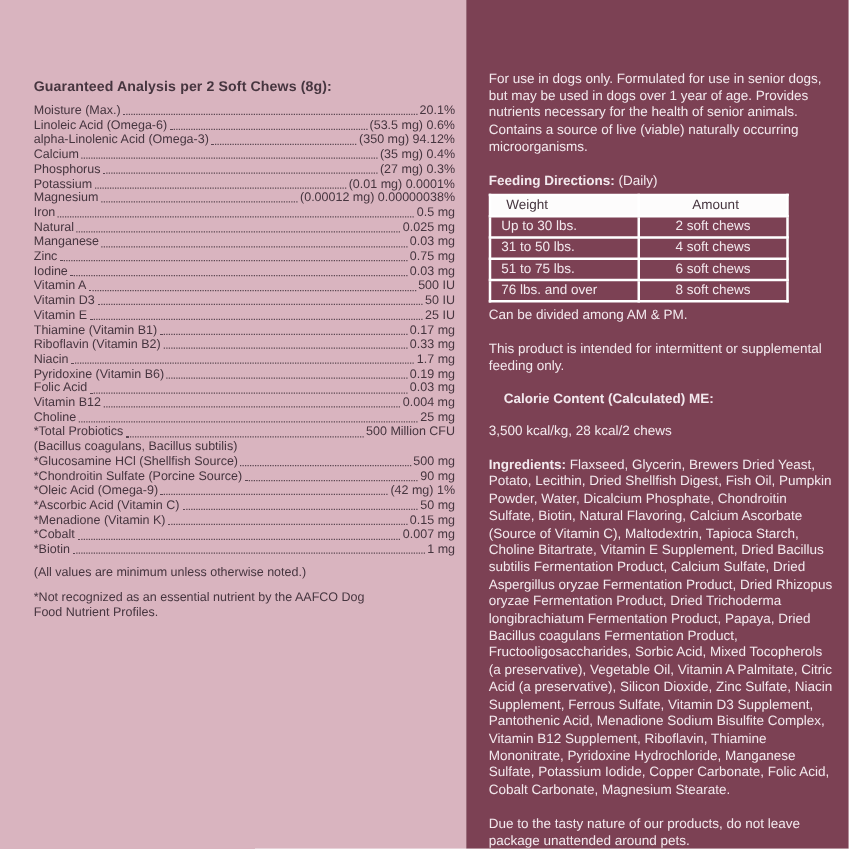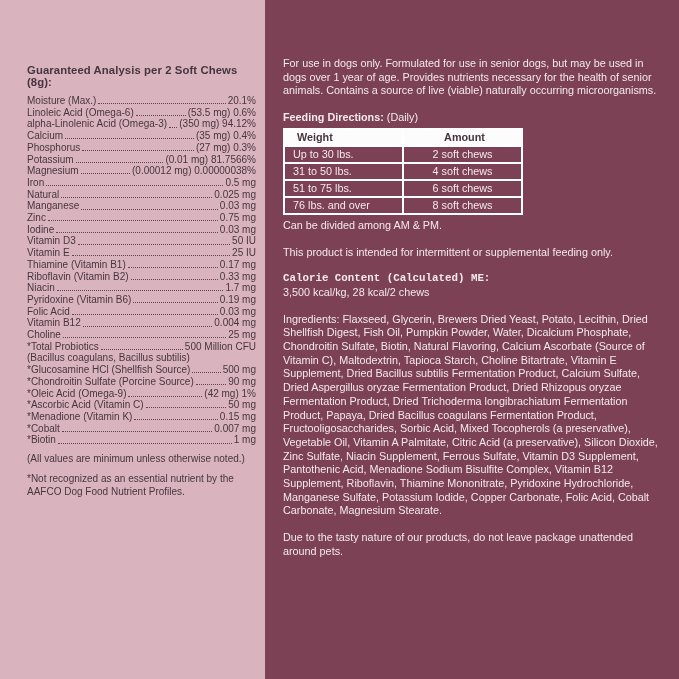--- a/index.html
+++ b/index.html
@@ -3,21 +3,21 @@
 <meta charset="utf-8">
 <style>
   html,body{margin:0;padding:0;background:#fff;}
   .page{
     width:679px;height:679px;display:flex;overflow:hidden;
     font-family:"Liberation Sans",sans-serif;
     -webkit-font-smoothing:antialiased;
   }
   
   .left-panel{
-    width:265px;box-sizing:border-box;flex:none;
+    width:373px;box-sizing:border-box;flex:none;
     background:var(--left-bg,#d9b4bf);
     color:var(--left-text,#46353f);
     padding:64px 9px 0 27px;
   }
   .ga-heading{
     font-size:11.3px;font-weight:bold;margin:0 0 7px 0;letter-spacing:.1px;
   }
   .ga-row{display:flex;align-items:center;font-size:10px;line-height:11.7px;}
   .ga-label{white-space:nowrap;}
   .ga-dots{
@@ -41,27 +41,27 @@
   .feeding-heading b{font-weight:bold;}
   .feeding-table{
     border-collapse:collapse;width:240px;table-layout:fixed;
   }
   .feeding-table th,.feeding-table td{
     border:2px solid var(--table-border,#ffffff);
     padding:1px 8px;font-size:10.8px;line-height:13px;
   }
   .feeding-table th{
     background:var(--table-header-bg,#fdfcfc);
-    color:var(--left-text,#46353f);font-weight:bold;text-align:left;padding-left:12px;
+    color:var(--left-text,#46353f);font-weight:normal;text-align:left;padding-left:12px;
   }
   .feeding-table th.amount,.feeding-table td.amount{text-align:center;}
   .divide-note{margin:4px 0 13px 0;}
-  .calorie-heading{font-weight:bold;margin:0;font-family:Liberation Mono, monospace;}
+  .calorie-heading{font-weight:bold;margin:12px;}
   .calorie-value{margin:0 0 13px 0;}
-  .ingredients b{font-weight:normal;}
+  .ingredients b{font-weight:bold;}
 </style>
 </head>
 <body>
 
 <div class="page">
 
   <section class="left-panel">
     <h2 class="ga-heading">Guaranteed Analysis per 2 Soft Chews (8g):</h2>
     <div class="ga-list">
         <div class="ga-row">
@@ -85,21 +85,21 @@
           <span class="ga-value">(35 mg) 0.4%</span>
         </div>
         <div class="ga-row">
           <span class="ga-label">Phosphorus</span>
           <span class="ga-dots"></span>
           <span class="ga-value">(27 mg) 0.3%</span>
         </div>
         <div class="ga-row">
           <span class="ga-label">Potassium</span>
           <span class="ga-dots"></span>
-          <span class="ga-value">(0.01 mg) 81.7566%</span>
+          <span class="ga-value">(0.01 mg) 0.0001%</span>
         </div>
         <div class="ga-row">
           <span class="ga-label">Magnesium</span>
           <span class="ga-dots"></span>
           <span class="ga-value">(0.00012 mg) 0.00000038%</span>
         </div>
         <div class="ga-row">
           <span class="ga-label">Iron</span>
           <span class="ga-dots"></span>
           <span class="ga-value">0.5 mg</span>
@@ -116,20 +116,25 @@
         </div>
         <div class="ga-row">
           <span class="ga-label">Zinc</span>
           <span class="ga-dots"></span>
           <span class="ga-value">0.75 mg</span>
         </div>
         <div class="ga-row">
           <span class="ga-label">Iodine</span>
           <span class="ga-dots"></span>
           <span class="ga-value">0.03 mg</span>
+        </div>
+        <div class="ga-row">
+          <span class="ga-label">Vitamin A</span>
+          <span class="ga-dots"></span>
+          <span class="ga-value">500 IU</span>
         </div>
         <div class="ga-row">
           <span class="ga-label">Vitamin D3</span>
           <span class="ga-dots"></span>
           <span class="ga-value">50 IU</span>
         </div>
         <div class="ga-row">
           <span class="ga-label">Vitamin E</span>
           <span class="ga-dots"></span>
           <span class="ga-value">25 IU</span>

